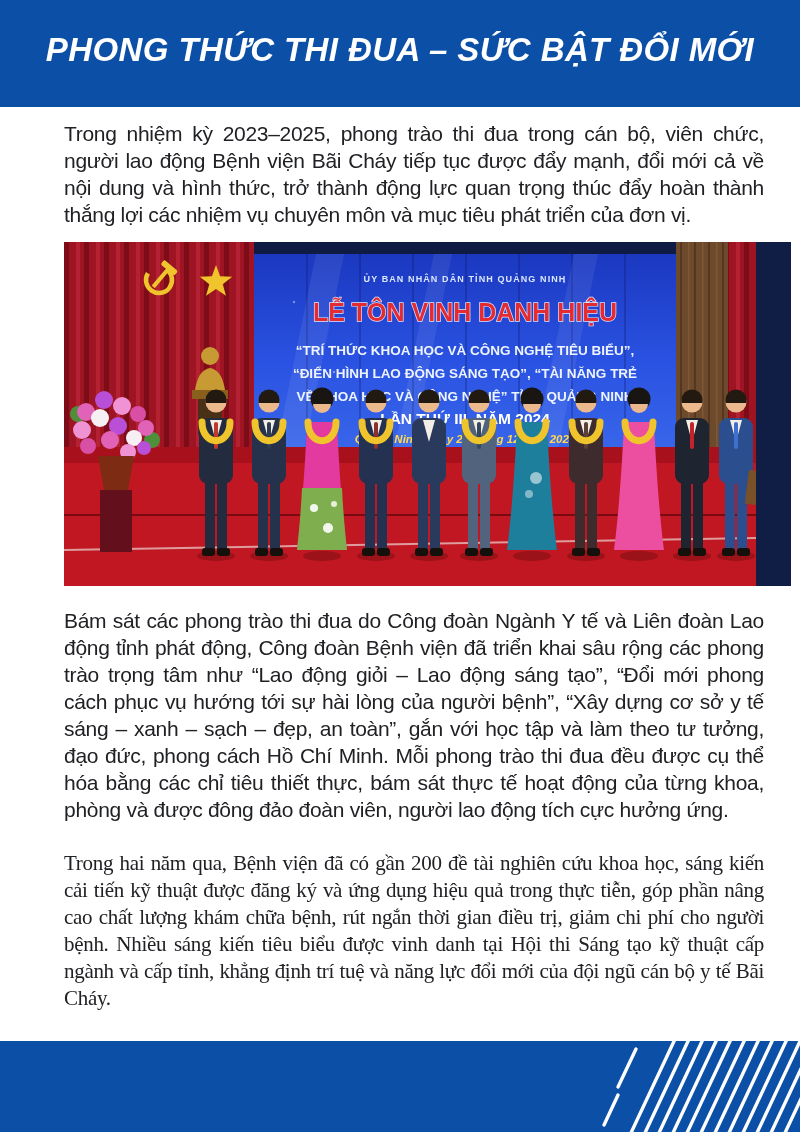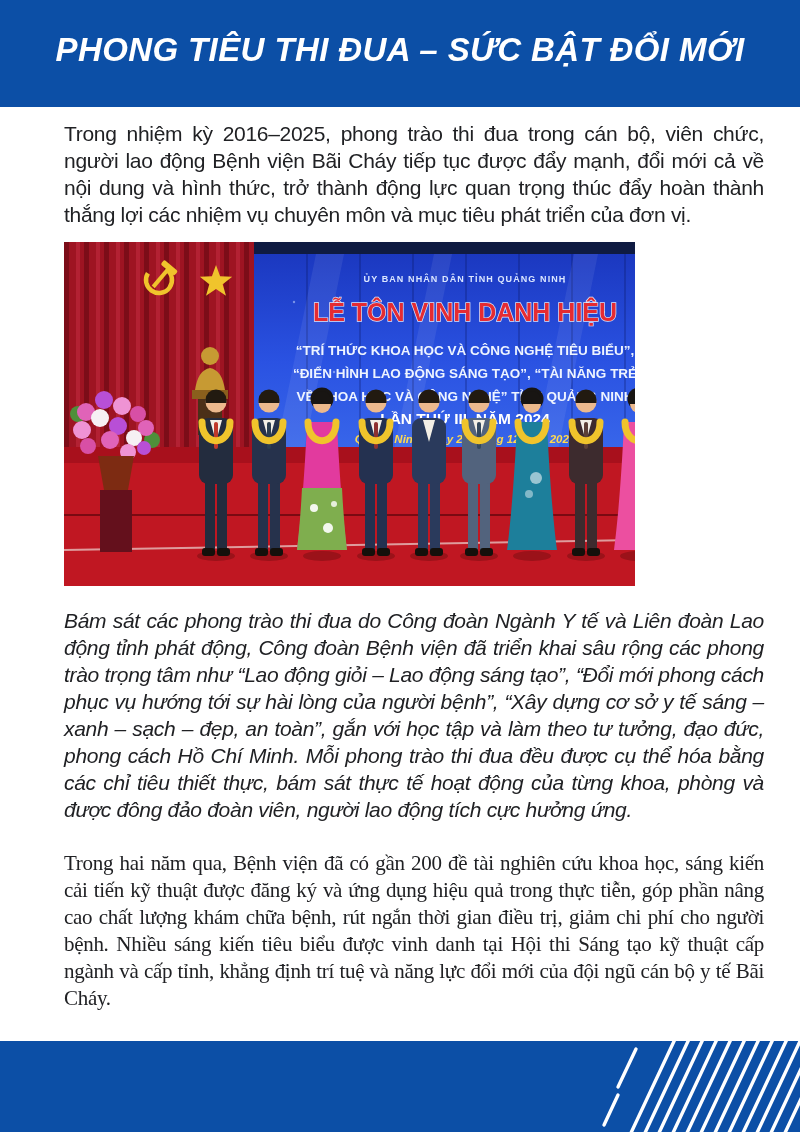--- a/index.html
+++ b/index.html
@@ -25,44 +25,44 @@
     color:#ffffff;font-style:italic;font-weight:700;font-size:33px;
     letter-spacing:.4px;white-space:nowrap;transform:translateY(-4px);
     font-family:"Liberation Sans",sans-serif;
   }
   .content{position:absolute;left:64px;top:107px;width:700px;}
   .para{
     font-size:21px;line-height:27px;letter-spacing:-.3px;
     color:var(--text-dark);text-align:justify;
   }
   .para-1{margin-top:13px;}
-  .para-2{margin-top:21px;font-style:italic;}
+  .para-2{margin-top:21px;}
   .para-3{margin-top:27px;font-family:Liberation Serif, serif;}
-  .photo{width:571px;height:344px;margin-top:14px;overflow:hidden;background:#101d45;}
+  .photo{width:727px;height:344px;margin-top:14px;overflow:hidden;background:#101d45;}
   .photo svg{display:block;}
   .scr-org{font:700 9px "Liberation Sans",sans-serif;fill:#dbe6ff;letter-spacing:1.1px;}
   .scr-title{font:700 25px "Liberation Sans",sans-serif;fill:var(--screen-title-red);
              paint-order:stroke;stroke:rgba(255,255,255,.85);stroke-width:1.4px;}
   .scr-line{font:700 13.5px "Liberation Sans",sans-serif;fill:#eef4ff;}
   .scr-line4{font:700 15.5px "Liberation Sans",sans-serif;fill:#ffffff;}
   .scr-date{font:italic 700 11.5px "Liberation Sans",sans-serif;fill:var(--screen-date-yellow);}
   .stripes{position:absolute;right:0;bottom:0;}
 </style>
 </head>
 <body>
 
 <div class="page">
 
   <header class="band band-top">
-    <h1 class="title">PHONG TIÊU THI ĐUA – SỨC BẬT ĐỔI MỚI</h1>
+    <h1 class="title">PHONG THỨC THI ĐUA – SỨC BẬT ĐỔI MỚI</h1>
   </header>
 
   <main class="content">
 
-    <p class="para para-1">Trong nhiệm kỳ 2016–2025, phong trào thi đua trong cán bộ, viên chức, người lao động Bệnh viện Bãi Cháy tiếp tục được đẩy mạnh, đổi mới cả về nội dung và hình thức, trở thành động lực quan trọng thúc đẩy hoàn thành thắng lợi các nhiệm vụ chuyên môn và mục tiêu phát triển của đơn vị.</p>
+    <p class="para para-1">Trong nhiệm kỳ 2023–2025, phong trào thi đua trong cán bộ, viên chức, người lao động Bệnh viện Bãi Cháy tiếp tục được đẩy mạnh, đổi mới cả về nội dung và hình thức, trở thành động lực quan trọng thúc đẩy hoàn thành thắng lợi các nhiệm vụ chuyên môn và mục tiêu phát triển của đơn vị.</p>
 
     <figure class="photo">
       <svg width="692" height="344" viewBox="0 0 692 344" xmlns="http://www.w3.org/2000/svg">
         <defs>
           <pattern id="curt" width="20" height="40" patternUnits="userSpaceOnUse">
             <rect width="20" height="40" fill="var(--curtain-red,#9e1422)"></rect>
             <rect x="0" width="5" height="40" fill="#7c0d18"></rect>
             <rect x="12" width="4" height="40" fill="#b32133"></rect>
           </pattern>
           <pattern id="wood" width="14" height="40" patternUnits="userSpaceOnUse">

